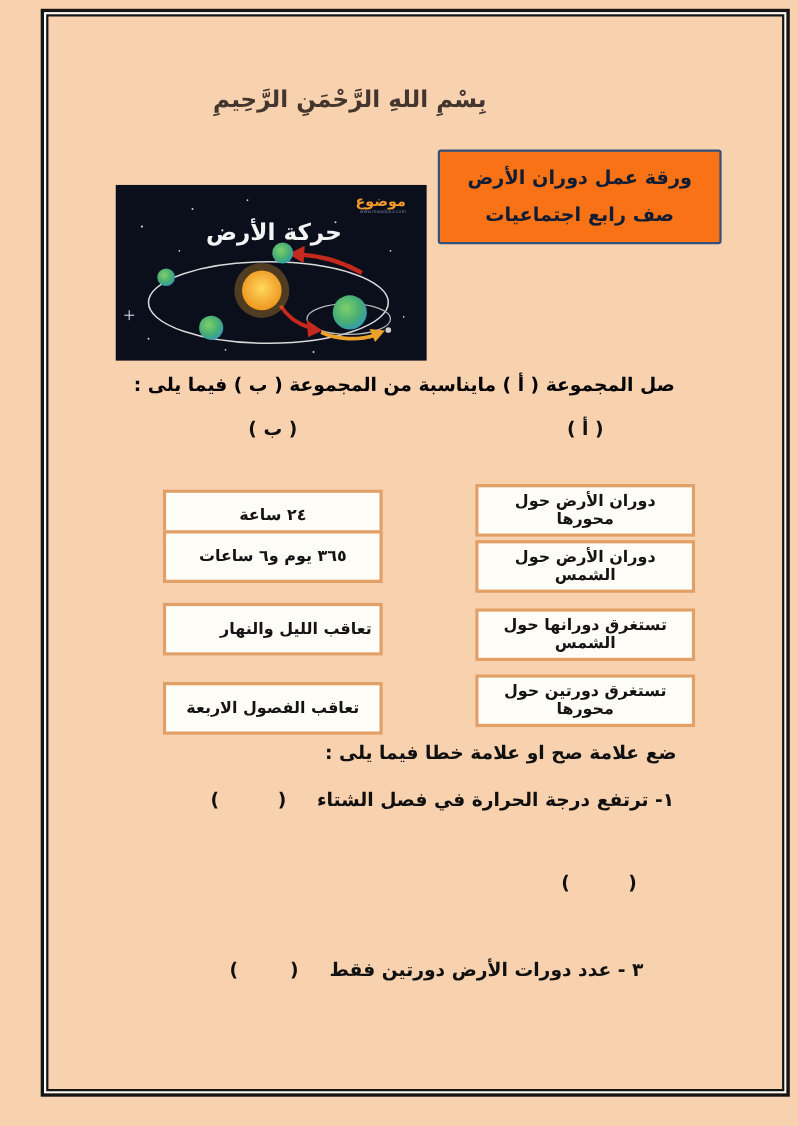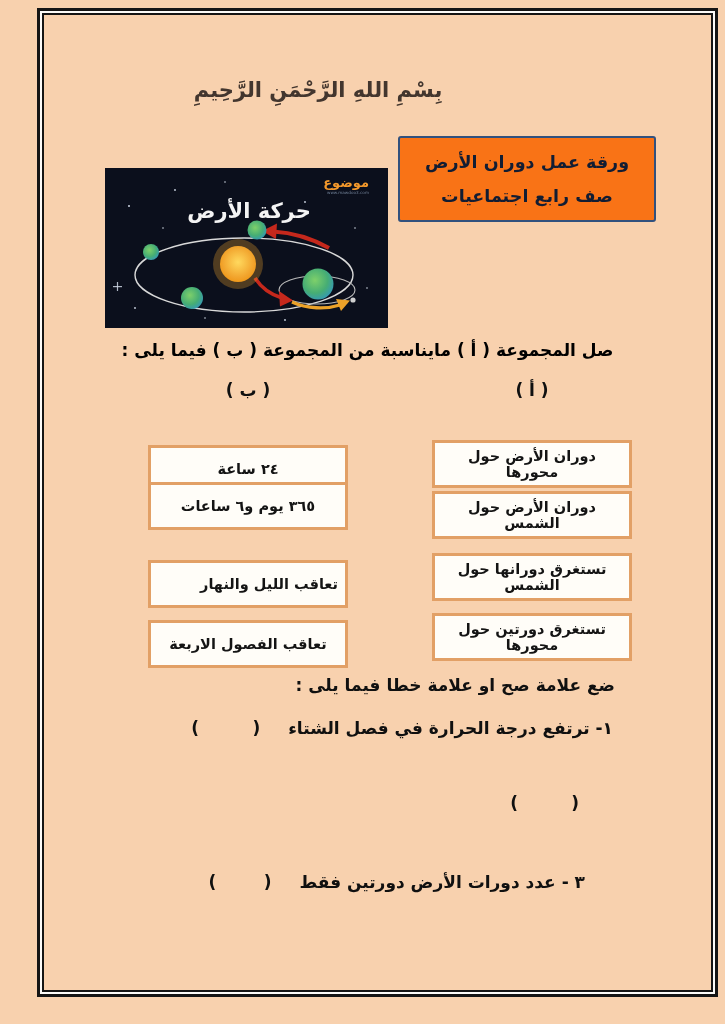--- a/index.html
+++ b/index.html
@@ -62,21 +62,21 @@
     border:3px solid #e2a066;
     box-sizing:border-box;
     display:flex; align-items:center; justify-content:center;
     direction:rtl; text-align:center;
     font-size:14.5px; font-weight:bold; color:#141414;
     padding:0 6px;
   }
   .box-a { left:432px; }
   .box-b { left:148px; }
   .box-a1 { top:440px; } .box-a2 { top:491px; } .box-a3 { top:553px; } .box-a4 { top:613px; }
-  .box-b1 { top:418px;margin-top:27px; } .box-b2 { top:482px; } .box-b3 { top:560px;padding-left:48px; } .box-b4 { top:620px; }
+  .box-b1 { top:418px;margin-top:27px; } .box-b2 { top:482px; } .box-b3 { top:548px;padding-left:48px; } .box-b4 { top:620px; }
 
   .tf-instruction {
     right:110px; top:675px;
     direction:rtl; text-align:right;
     font-size:17px; font-weight:bold; color:#101010;
   }
   .question {
     direction:rtl; text-align:right;
     font-size:17px; font-weight:bold; color:#101010;
     display:flex; flex-direction:row; align-items:baseline;

